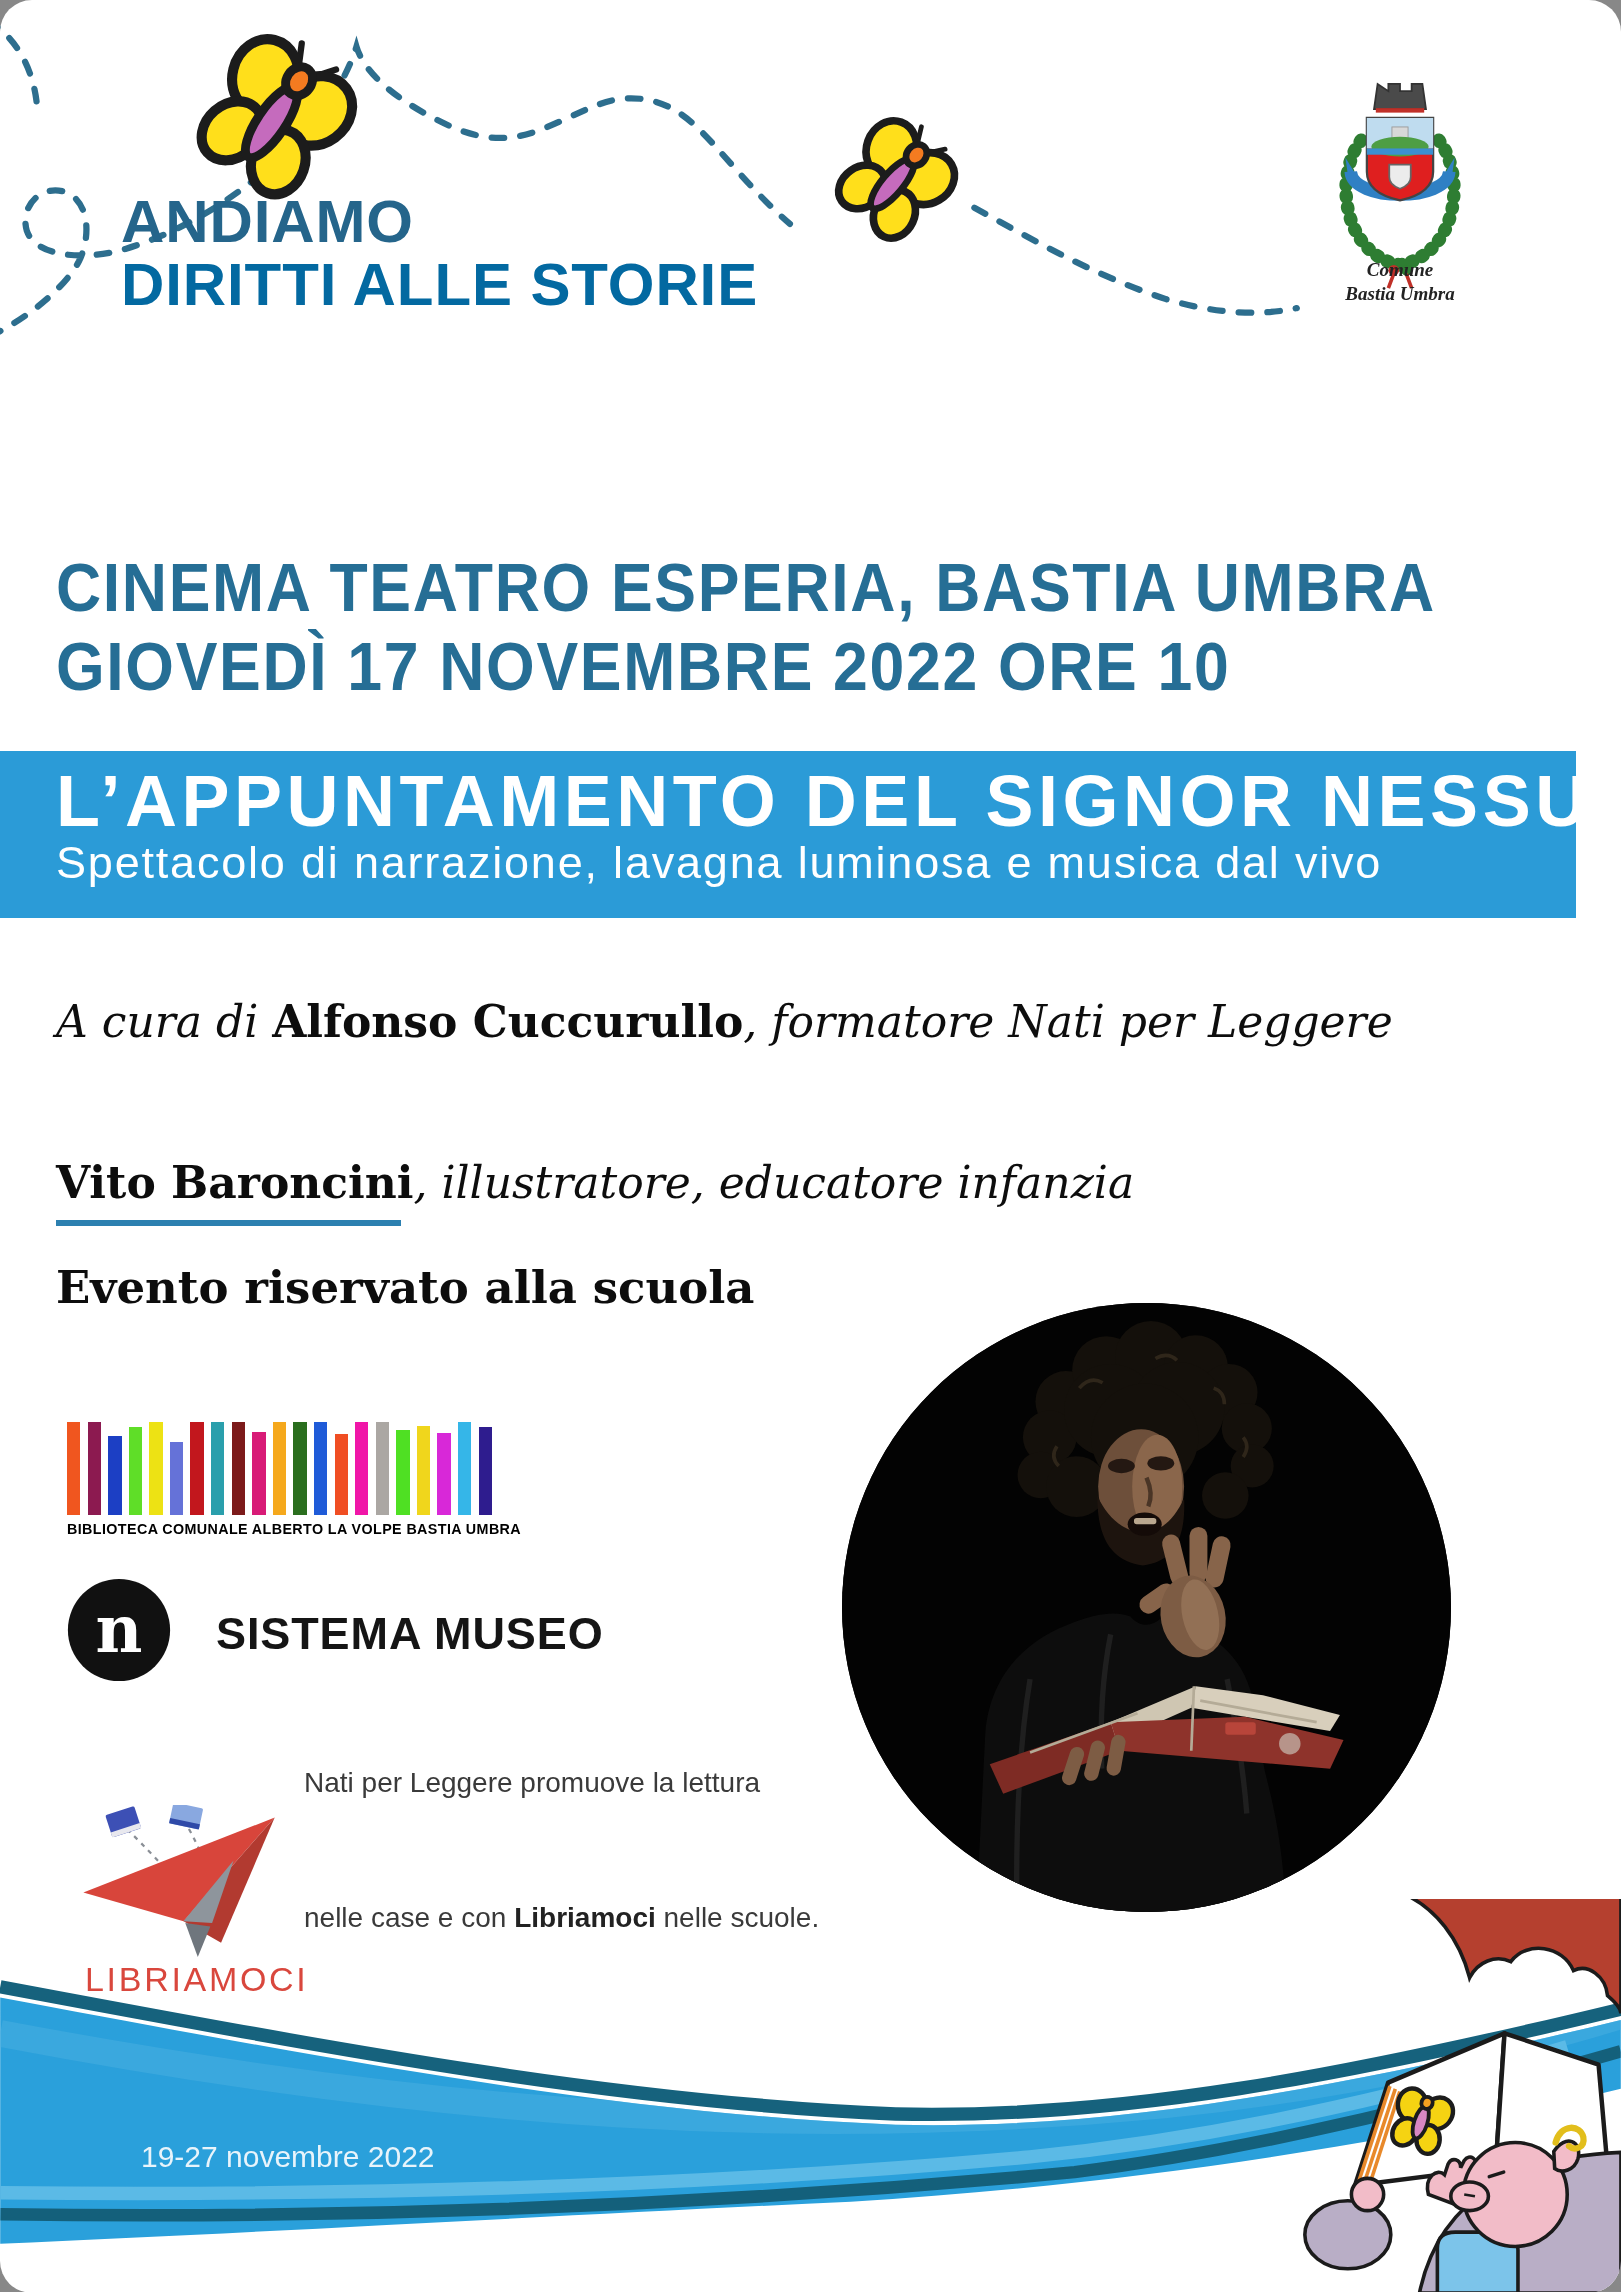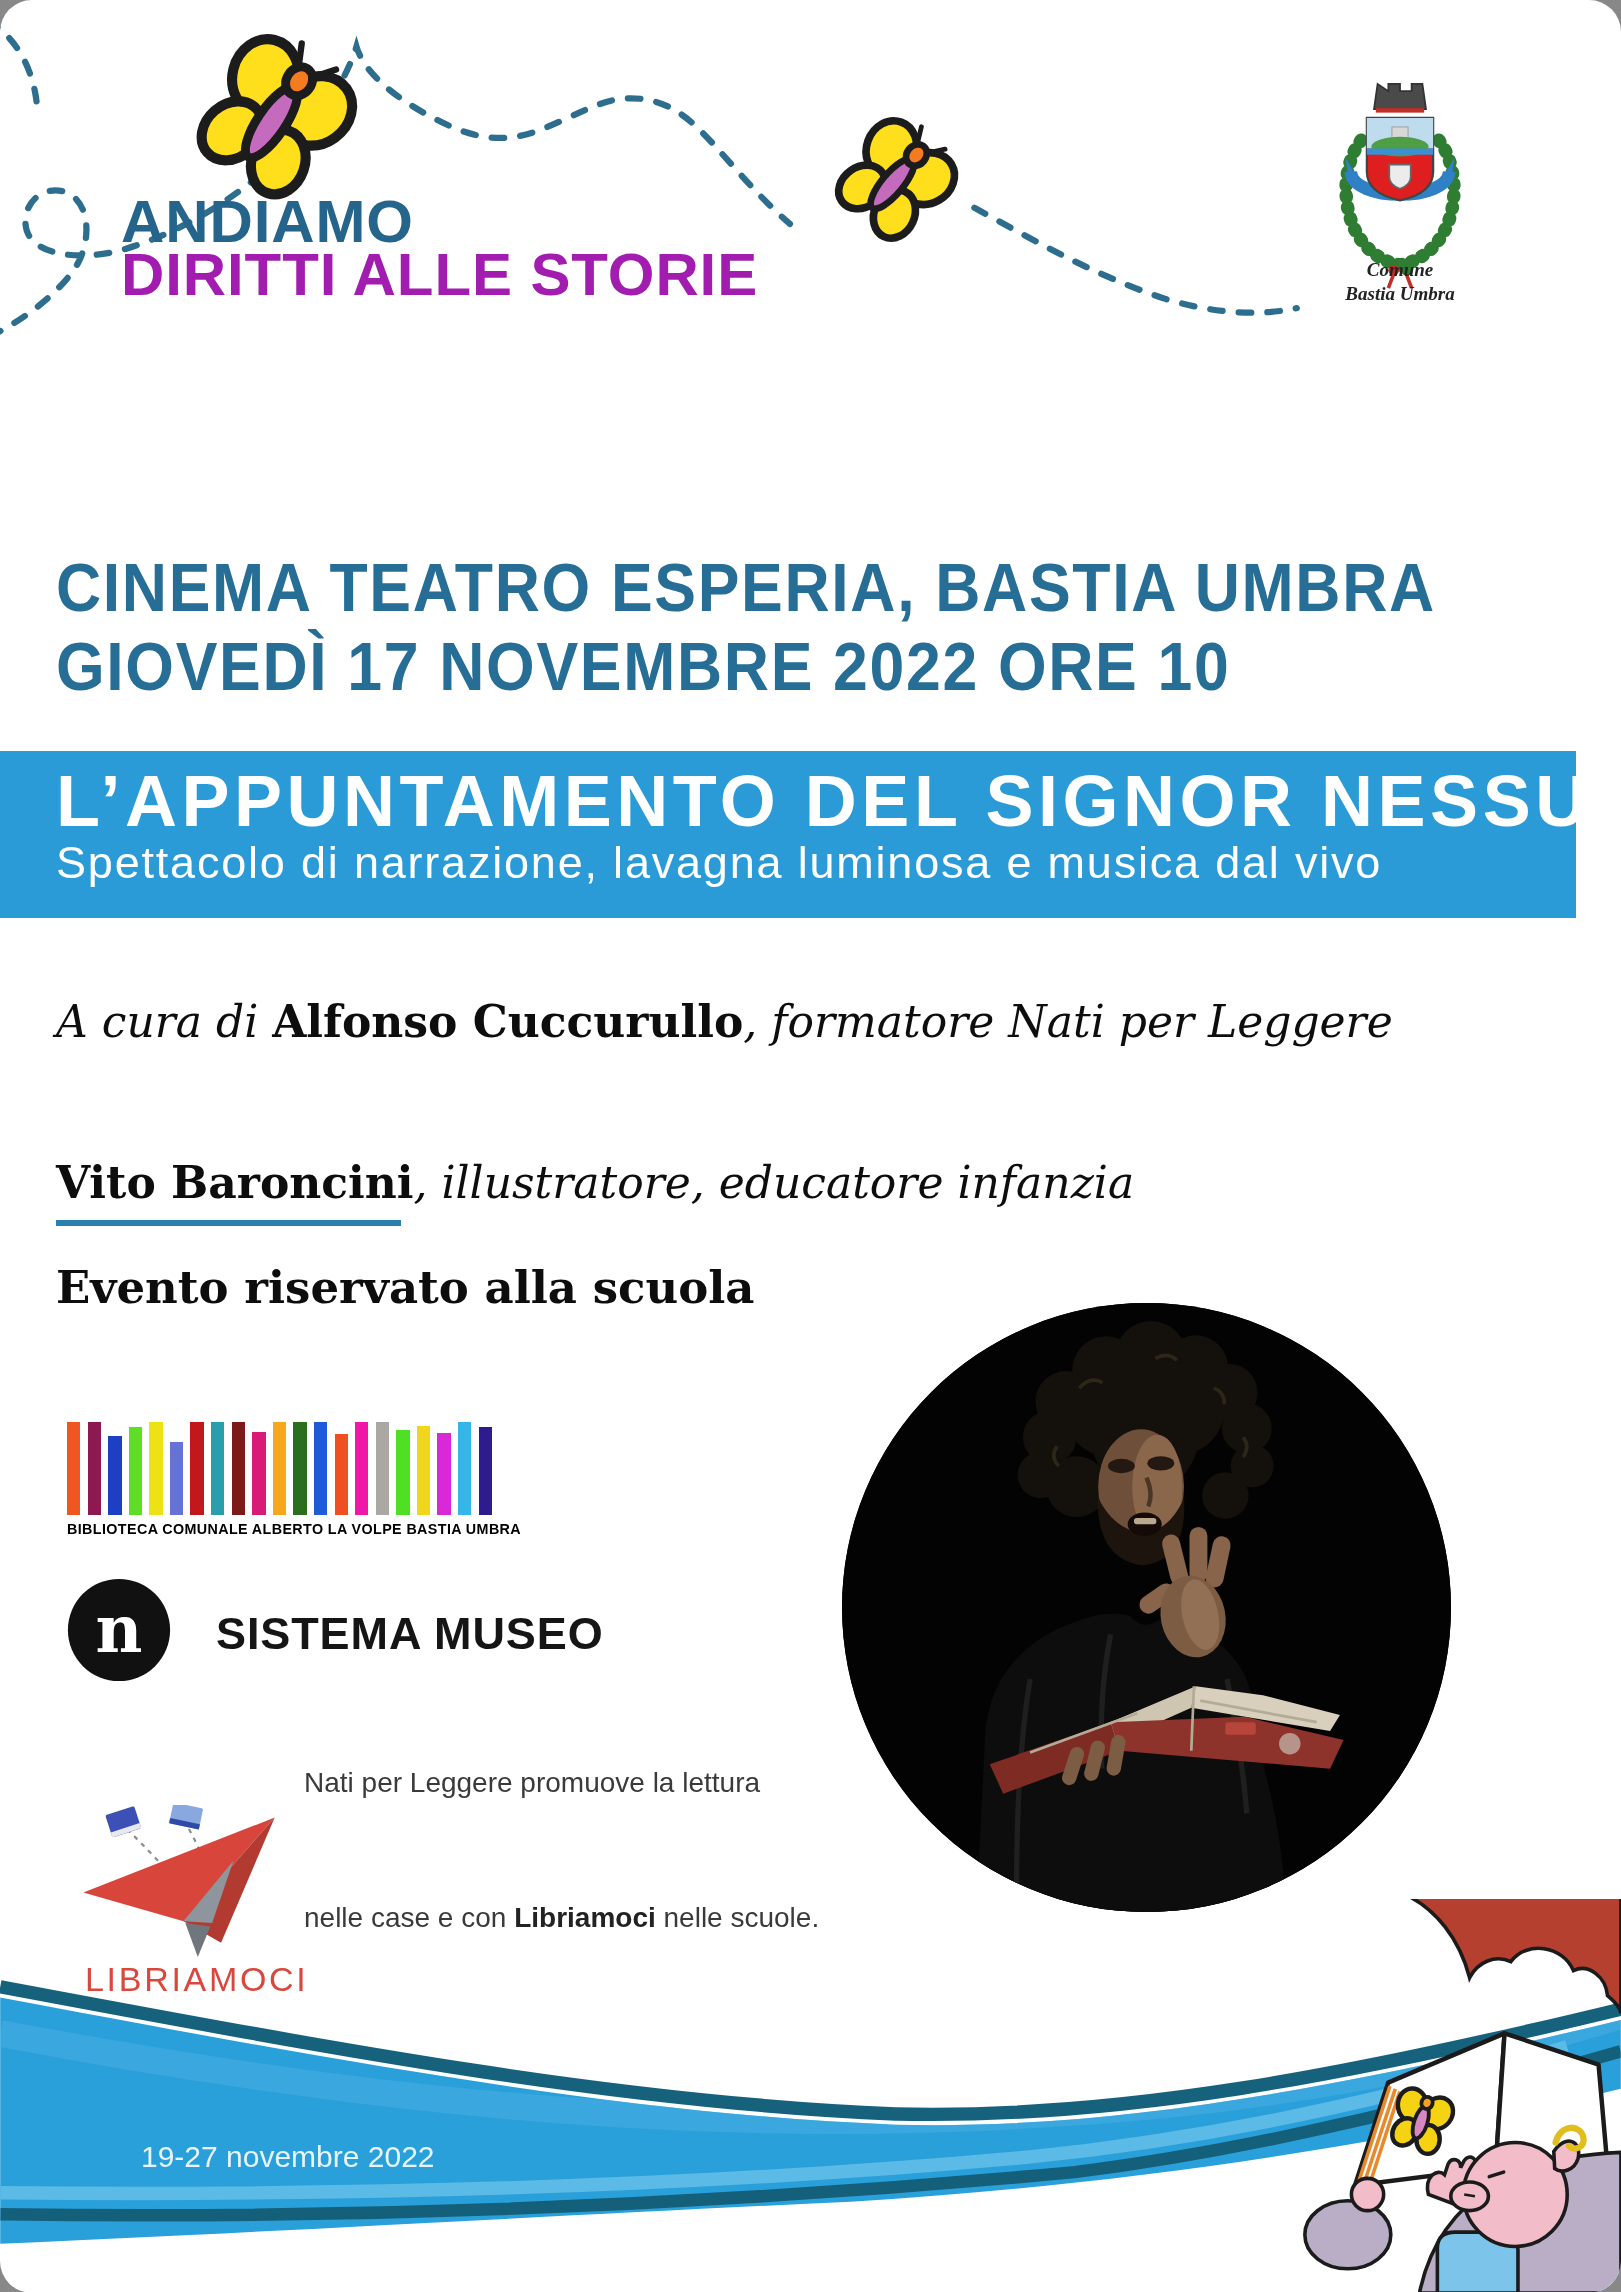--- a/index.html
+++ b/index.html
@@ -61,21 +61,21 @@
   </svg>
 
   <svg class="abs" style="left:199px;top:23px;width:152px;height:188px;transform:rotate(34deg)" viewBox="0 0 120 140">
     <use href="#butterfly"></use>
   </svg>
   <svg class="abs" style="left:838px;top:113px;width:115px;height:134px;transform:rotate(40deg)" viewBox="0 0 120 140">
     <use href="#butterfly"></use>
   </svg>
 
   <div class="abs title-line" style="left: 121px; top: 190px; color: rgb(37, 101, 139);">ANDIAMO</div>
-  <div class="abs title-line" style="left: 121px; top: 243px; color: #a21caf;">DIRITTI ALLE STORIE</div>
+  <div class="abs title-line" style="left: 121px; top: 253px; color: #0369a1;">DIRITTI ALLE STORIE</div>
 
   <div class="abs" style="left:1297px;top:57px;width:206px;height:269px">
     <svg width="206" height="242" viewBox="0 0 230 270">
       <path d="M86 58 L144 58 L140 30 L128 30 L128 38 L115 38 L115 30 L102 30 L102 38 L90 30 Z" fill="#4a4a4a" stroke="#333" stroke-width="2"></path>
       <rect x="88" y="57" width="54" height="5" fill="#C03028"></rect>
       <path d="M115 232 C75 225 52 185 55 140 C57 118 64 100 76 88" fill="none" stroke="#2E7D32" stroke-width="5"></path>
       <path d="M115 232 C155 225 178 185 175 140 C173 118 166 100 154 88" fill="none" stroke="#2E7D32" stroke-width="5"></path>
       <path d="M115 232 C75 225 52 185 55 140 C57 118 64 100 76 88" fill="none" stroke="#2E7D32" stroke-width="15" stroke-dasharray="2 11" stroke-linecap="round"></path>
       <path d="M115 232 C155 225 178 185 175 140 C173 118 166 100 154 88" fill="none" stroke="#2E7D32" stroke-width="15" stroke-dasharray="2 11" stroke-linecap="round"></path>
       <path d="M60 128 C62 162 168 162 170 128" fill="none" stroke="#2F80C4" stroke-width="14"></path>

